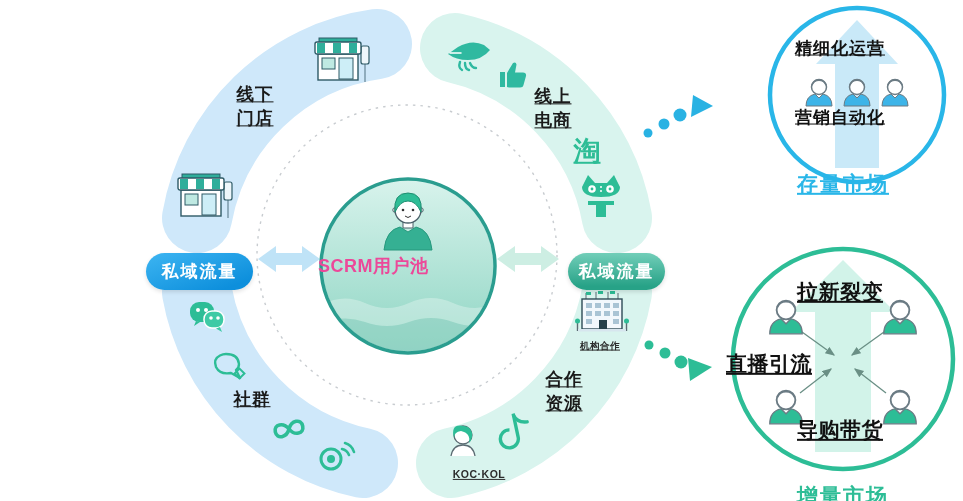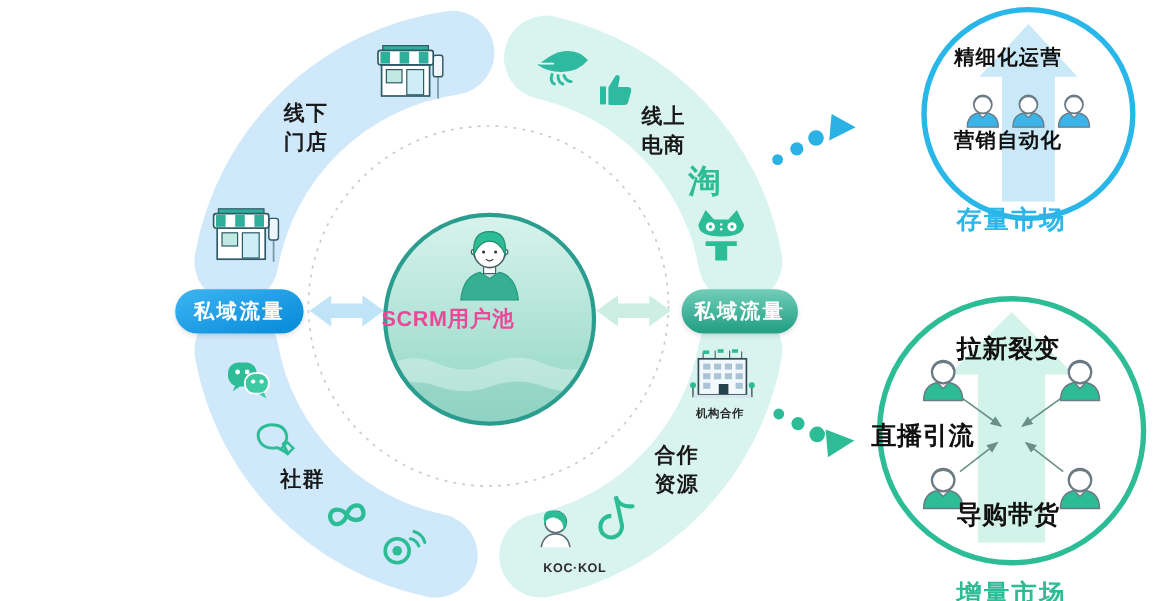--- a/index.html
+++ b/index.html
@@ -1,28 +1,28 @@
 <!DOCTYPE html>
 <html><head>
 <meta charset="utf-8">
 <title>Diagram</title>
 <style>
   html,body{margin:0;padding:0;background:#fff;}
   .stage{position:relative;width:963px;height:501px;background:#fff;overflow:hidden;
          font-family:"Liberation Sans",sans-serif;}
   .stage svg.layer{position:absolute;left:0;top:0;}
   .lbl{position:absolute;transform:translate(-50%,-50%);text-align:center;font-weight:700;
-       white-space:pre-line;color:#1a1a1a;line-height:1.35;letter-spacing:1px;}
+       white-space:pre-line;color:#1a1a1a;line-height:1.35;letter-spacing:1px;text-decoration:underline;}
   .arc-label{font-size:17.5px;}
   .lbl-taobao{font-size:27px;font-weight:800;color:#2dbd96;letter-spacing:0;}
   .lbl-org{font-size:9.5px;color:#2b2b2b;letter-spacing:0.5px;}
   .lbl-koc{font-size:10.5px;color:#2b2b2b;letter-spacing:0.5px;padding-left:32px;}
   .pill{position:absolute;border-radius:19px;color:#fff;font-weight:700;font-size:17px;
         letter-spacing:2px;display:flex;align-items:center;justify-content:center;
-        box-shadow:0 2px 4px rgba(0,0,0,0.12);}
+        box-shadow:0 2px 4px rgba(0,0,0,0.12);margin-top:12px;}
   .pill-left{left:146px;top:241px;width:107px;height:37px;
         background:linear-gradient(160deg,#3db5f2 0%,#0d8fdc 85%);}
   .pill-right{left:568px;top:241px;width:97px;height:37px;
         background:linear-gradient(180deg,#72ceb9 0%,#27a287 90%);}
   .center-text{position:absolute;left:318px;top:256px;width:180px;text-align:left;
         color:#ec4899;font-weight:700;font-size:18px;line-height:21px;letter-spacing:0.5px;}
   .mk-label{font-size:17px;color:#111;}
   .mk-label-sm{font-size:21px;color:#111;letter-spacing:0.5px;}
   .mk-title{font-size:21px;font-weight:800;letter-spacing:2px;}
   .mk-title-blue{color:#29b6e8;}

